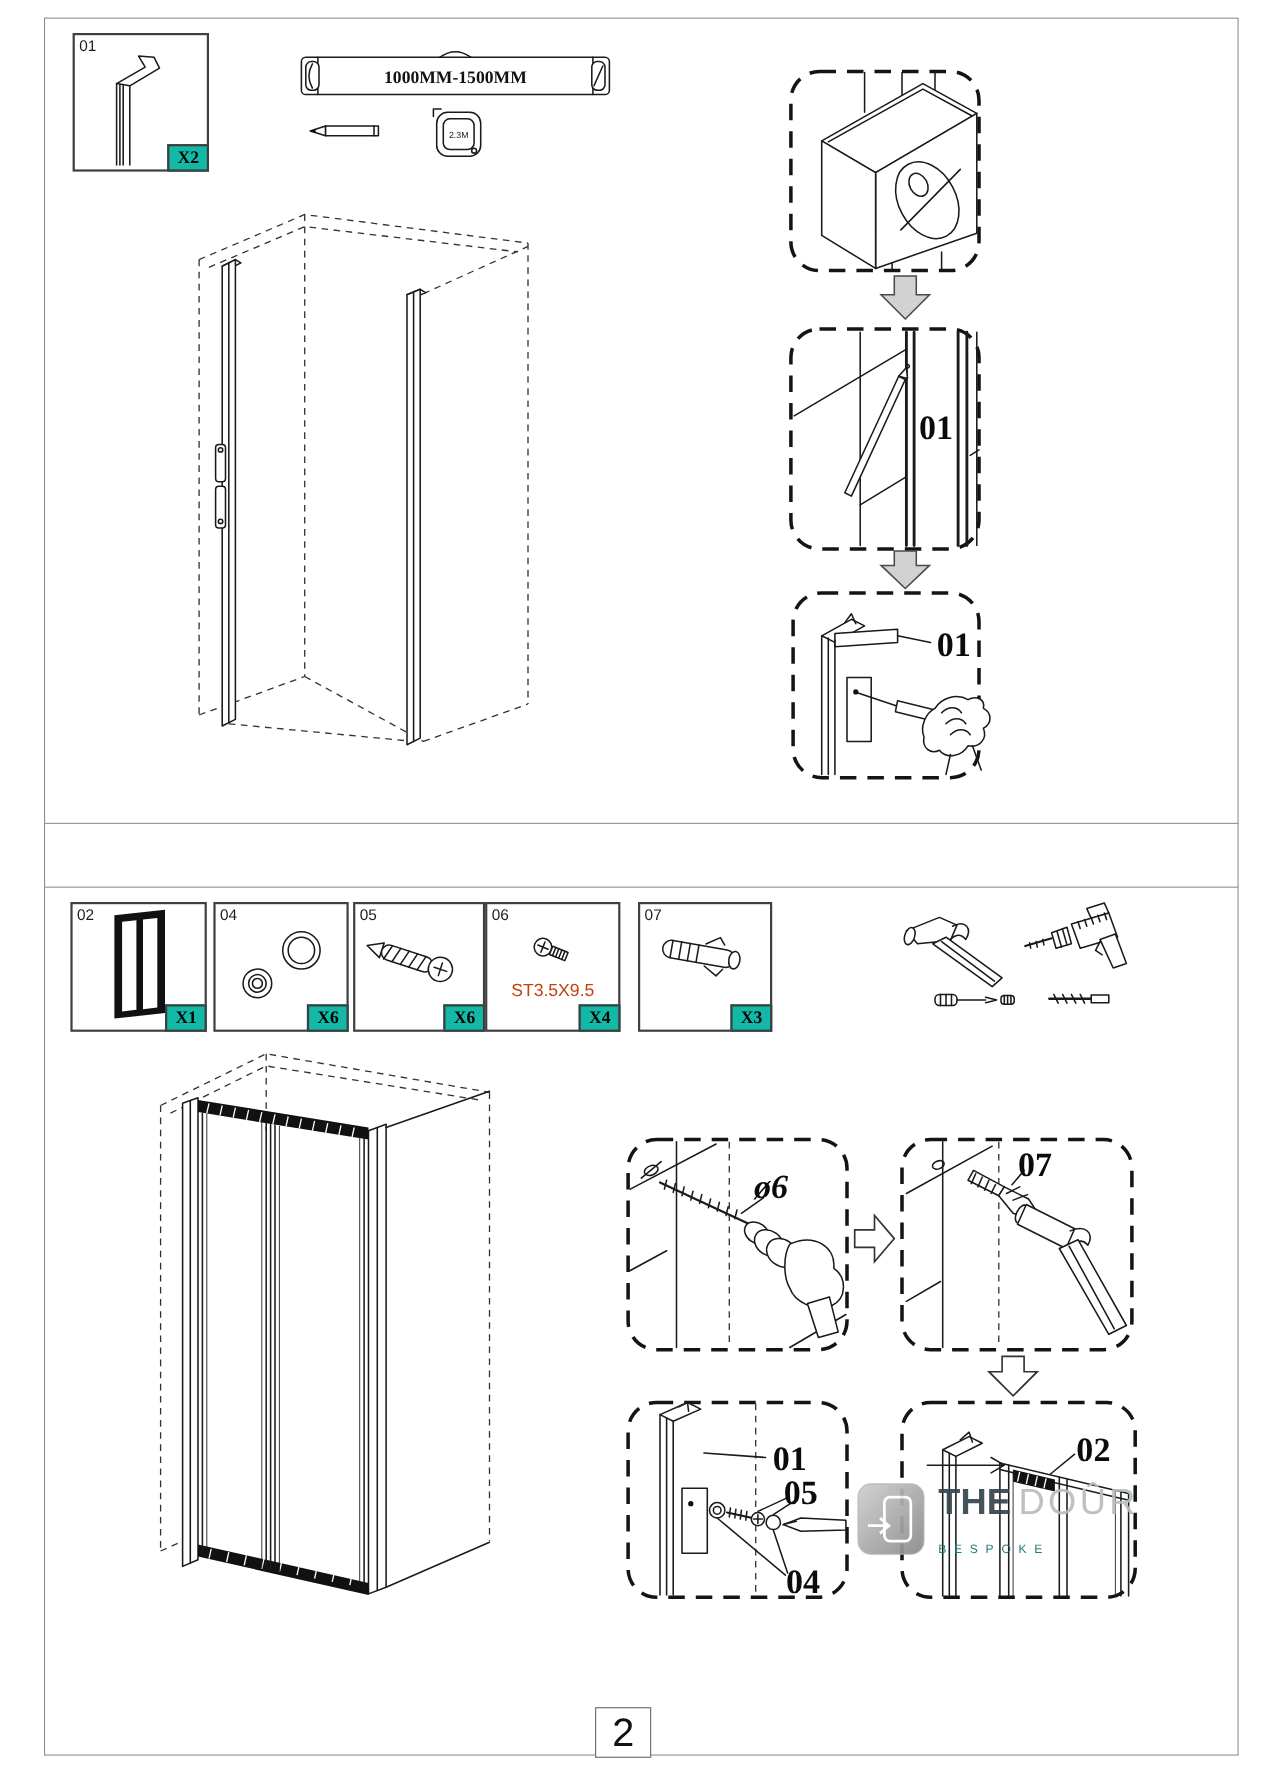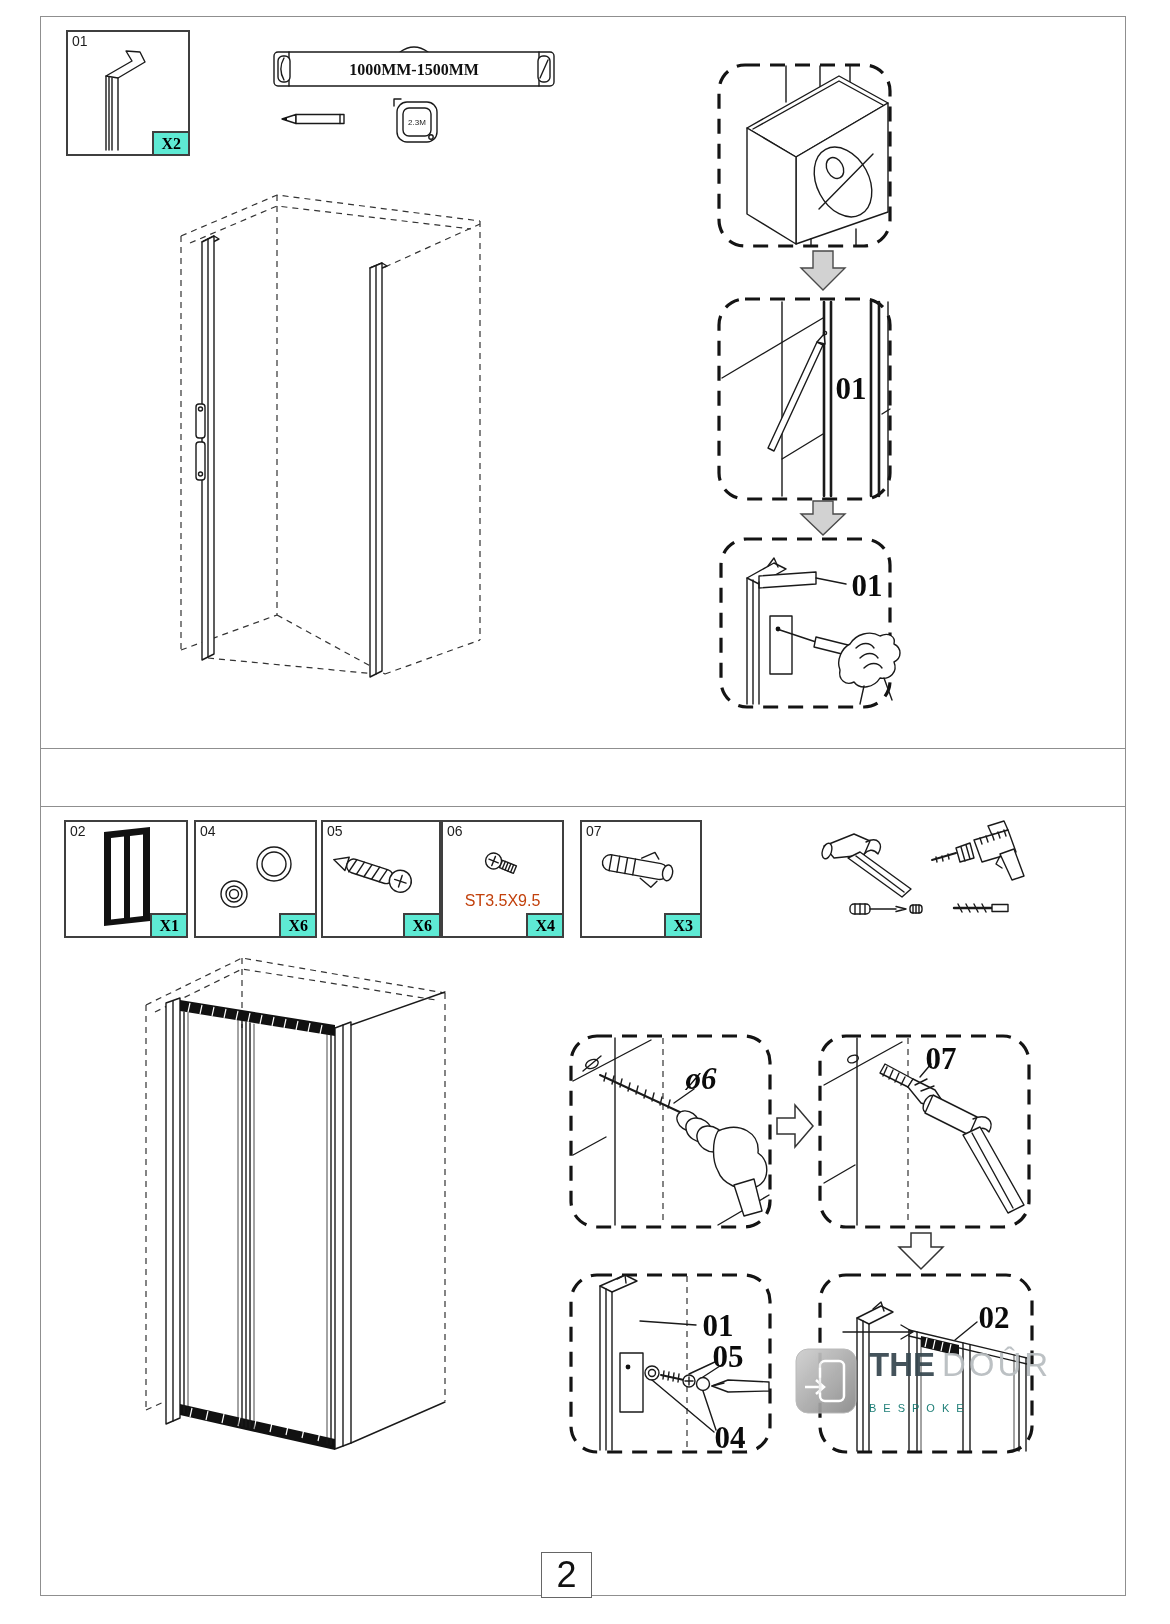--- a/index.html
+++ b/index.html
@@ -15,25 +15,25 @@
   .lbl{font-family:"Liberation Serif","DejaVu Serif",serif;font-weight:bold;font-size:31px;fill:#0b0b0b;}
   .lbl.i{font-style:italic;}
   .lvl-txt{font-family:"Liberation Serif","DejaVu Serif",serif;font-weight:bold;font-size:16px;fill:#111;}
   .tape-txt{font-family:"Liberation Sans",sans-serif;font-size:8px;fill:#222;}
   
   .page-frame{left:40px;top:16px;width:1086px;height:1580px;border:1.6px solid #8f8f8f;box-sizing:border-box;}
   .rule{left:40px;width:1086px;height:0;border-top:1.6px solid #8f8f8f;}
   
   .pbox{border:2px solid #3f3f3f;background:#fff;box-sizing:border-box;}
   .pbox .pid{position:absolute;top:1px;left:4px;font-size:14px;color:#1c1c1c;}
-  .pbox .qty{position:absolute;right:-2px;bottom:-2px;border:2px solid #3f3f3f;background:#5eead4;
+  .pbox .qty{position:absolute;right:-2px;bottom:-2px;border:2px solid #3f3f3f;background:#14b8a6;
              padding:0 7px;font-family:"Liberation Serif",serif;font-weight:bold;font-size:16px;line-height:21px;}
   .pbox .spec{position:absolute;left:0;right:0;bottom:26px;text-align:center;font-size:16px;color:#c2410c;}
   
-  .logo{display:flex;gap:12px;align-items:flex-start;z-index:6;opacity:.93;margin-left:16px;}
+  .logo{display:flex;gap:12px;align-items:flex-start;z-index:6;opacity:.93;}
   .logo-words{line-height:34px;white-space:nowrap;}
   .logo-the{font-weight:bold;color:#36474f;font-size:33px;}
   .logo-dour{color:#b8bdc0;font-size:33px;letter-spacing:3px;margin-left:7px;font-weight:400;}
   .logo-tag{color:#0f766e;font-size:11px;letter-spacing:7px;margin-top:3px;}
   .pagenum{left:541px;top:1552px;width:51px;height:46px;border:1.6px solid #666;background:#fff;
            box-sizing:border-box;display:flex;align-items:center;justify-content:center;
            font-size:36px;color:#111;z-index:5;}
 </style>
 </head>
 <body>

